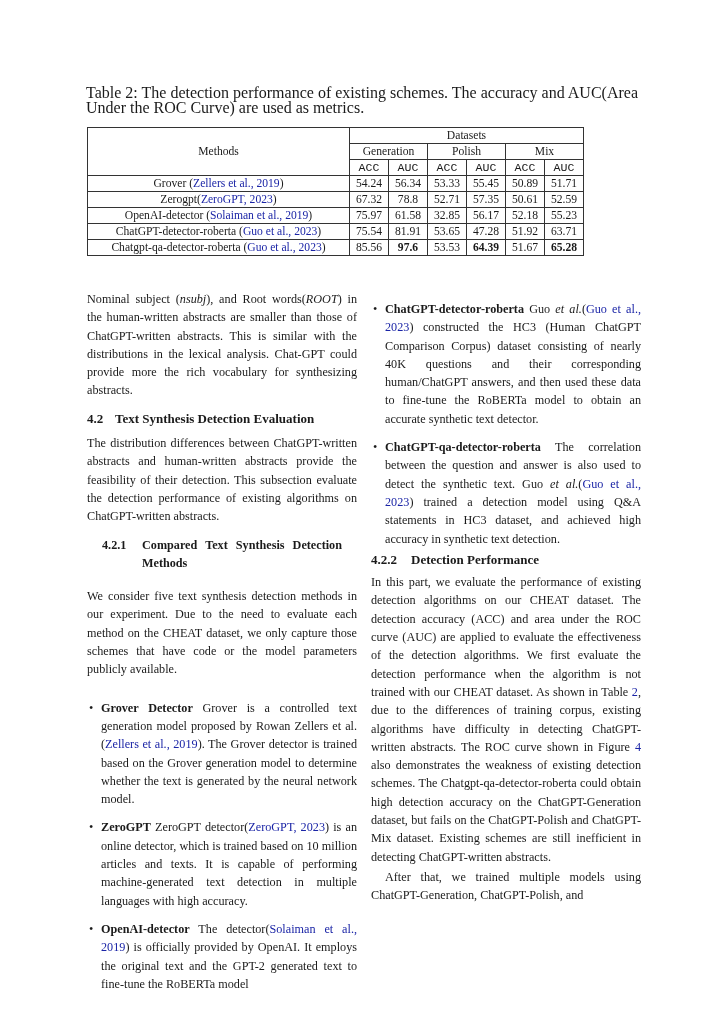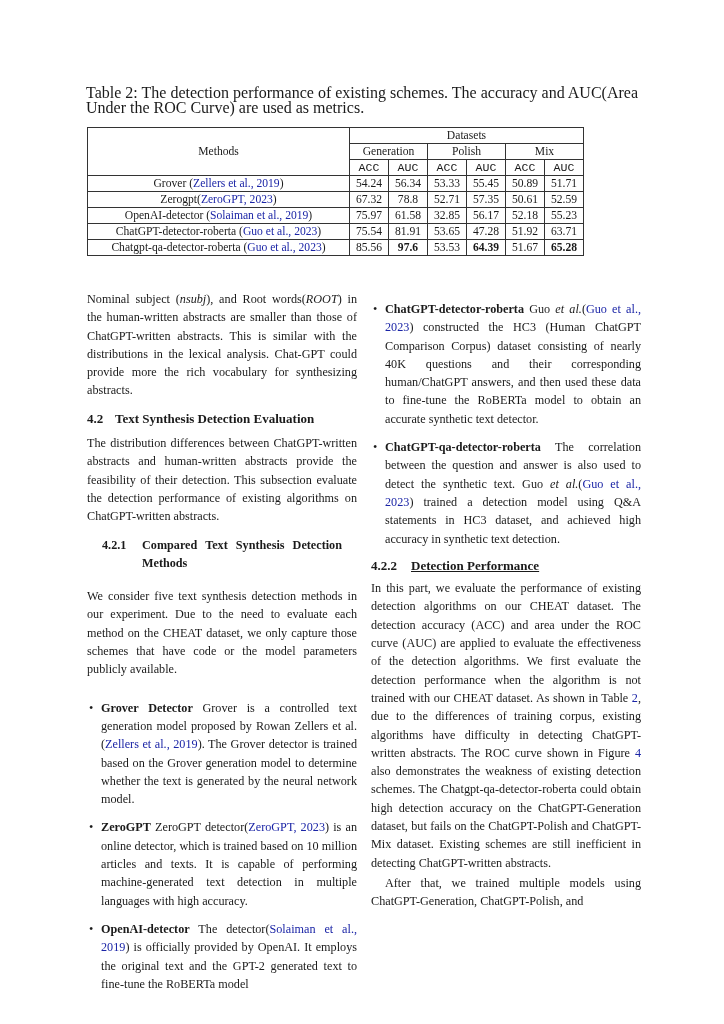--- a/index.html
+++ b/index.html
@@ -118,16 +118,16 @@
   </ul>
 </div>
 
 <div class="col colR">
 
   <ul class="bl" style="margin-top:10px;">
     <li><b>ChatGPT-detector-roberta</b><span> Guo </span><span class="i">et al.</span><span>(</span><span class="lnk">Guo et al., 2023</span><span>) constructed the HC3 (Human ChatGPT Comparison Corpus) dataset consisting of nearly 40K questions and their corresponding human/ChatGPT answers, and then used these data to fine-tune the RoBERTa model to obtain an accurate synthetic text detector.</span></li>
     <li style="margin-top:10px;"><b>ChatGPT-qa-detector-roberta</b><span> The correlation between the question and answer is also used to detect the synthetic text. Guo </span><span class="i">et al.</span><span>(</span><span class="lnk">Guo et al., 2023</span><span>) trained a detection model using Q&amp;A statements in HC3 dataset, and achieved high accuracy in synthetic text detection.</span></li>
   </ul>
 
-  <p class="h2" style="margin-top:9px;text-decoration:underline;"><span class="num" style="width:40px;">4.2.2</span><span>Detection Performance</span></p>
+  <p class="h2" style="margin-top:3px;"><span class="num" style="width:40px;">4.2.2</span><span>Detection Performance</span></p>
   <p style="margin-top:4px;"><span>In this part, we evaluate the performance of existing detection algorithms on our CHEAT dataset. The detection accuracy (ACC) and area under the ROC curve (AUC) are applied to evaluate the effectiveness of the detection algorithms. We first evaluate the detection performance when the algorithm is not trained with our CHEAT dataset. As shown in Table </span><span class="lnk">2</span><span>, due to the differences of training corpus, existing algorithms have difficulty in detecting ChatGPT-written abstracts. The ROC curve shown in Figure </span><span class="lnk">4</span><span> also demonstrates the weakness of existing detection schemes. The Chatgpt-qa-detector-roberta could obtain high detection accuracy on the ChatGPT-Generation dataset, but fails on the ChatGPT-Polish and ChatGPT-Mix dataset. Existing schemes are still inefficient in detecting ChatGPT-written abstracts.</span></p>
   <p class="indent" style="margin-top:2px;">After that, we trained multiple models using ChatGPT-Generation, ChatGPT-Polish, and</p>
 </div>
 
 </body></html>

